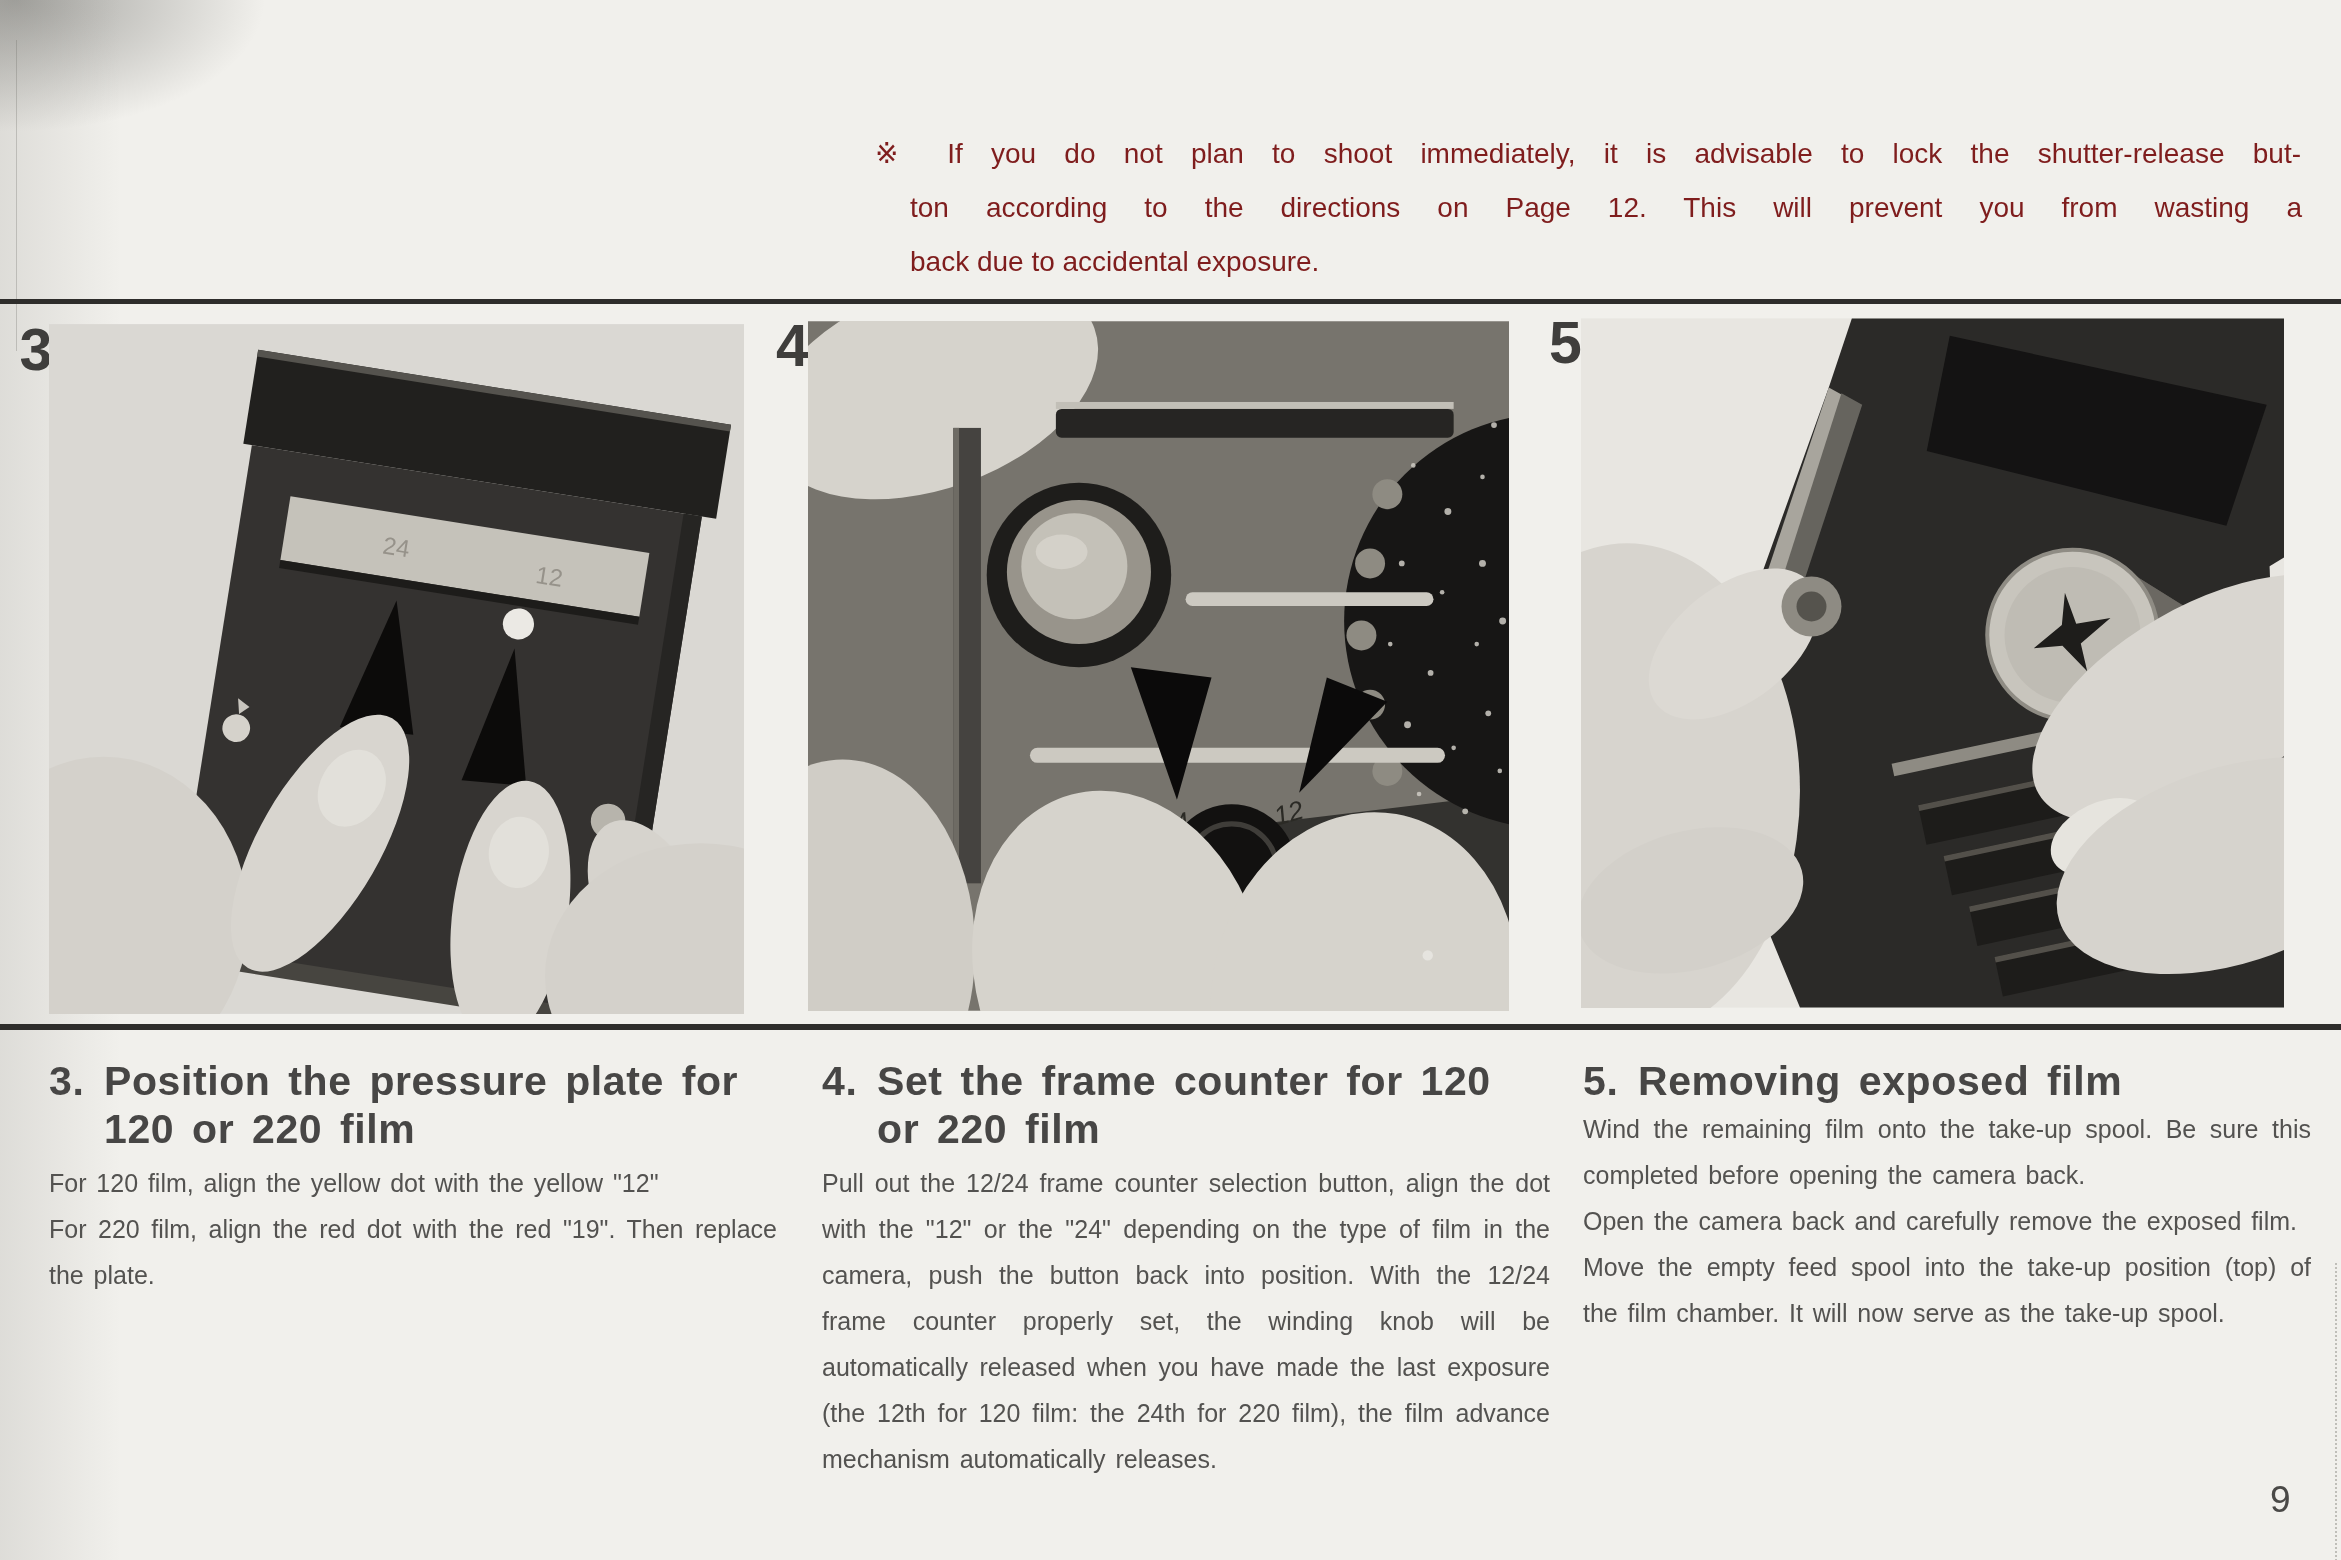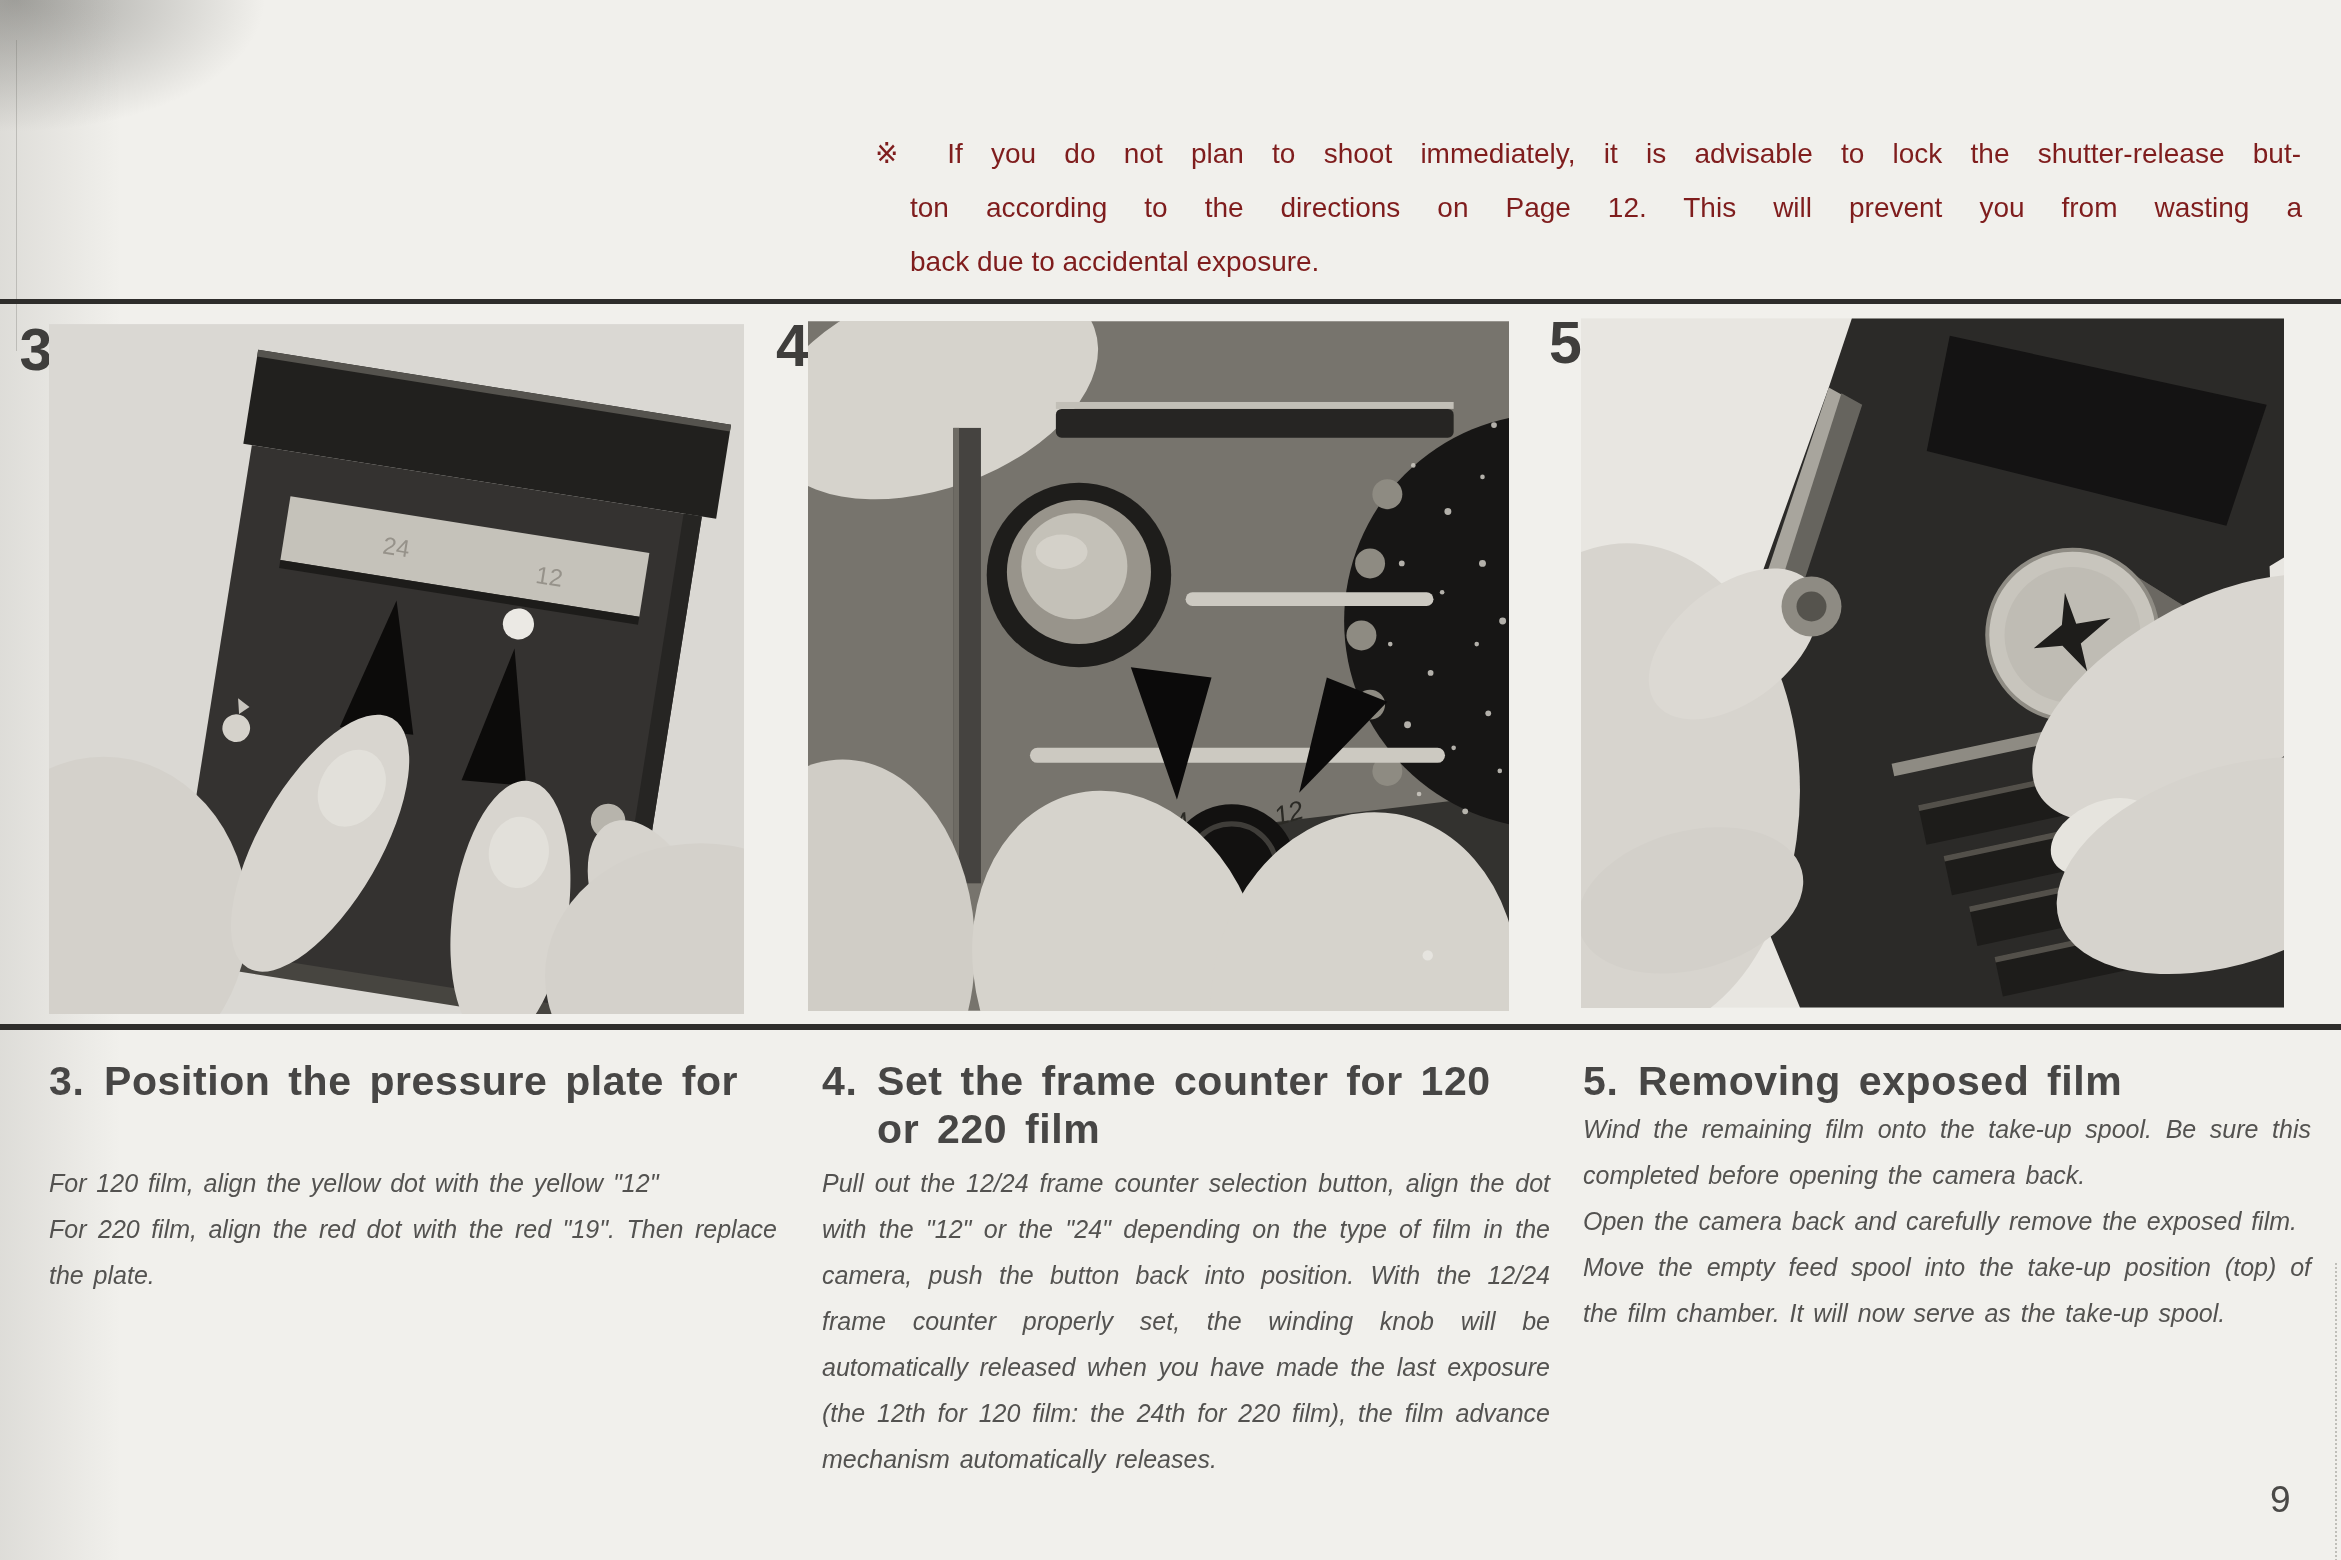--- a/index.html
+++ b/index.html
@@ -39,21 +39,21 @@
   .photo svg{display:block;}
 
   .heading{position:absolute;display:flex;width:738px;
     font-size:41px;line-height:48px;font-weight:600;color:#474645;word-spacing:5.8px;letter-spacing:0.6px;}
   .h-num{width:55px;flex:none;}
   #heading-3{left:49px;top:1057px;}
   #heading-4{left:822px;top:1057px;}
   #heading-5{left:1583px;top:1057px;}
 
   .col-body{position:absolute;width:728px;font-size:25px;line-height:46px;
-    color:#535250;text-align:justify;word-spacing:2.9px;font-style:italic;}
+    color:#535250;text-align:justify;word-spacing:2.9px;}
   .col-body p{margin:0;}
   #body-3{left:49px;top:1160px;}
   #body-4{left:822px;top:1160px;}
   #body-5{left:1583px;top:1106px;}
 
   .page-num{position:absolute;left:2270px;top:1479px;font-size:37px;color:#4a4947;}
 </style>
 </head>
 <body>
 
@@ -238,20 +238,21 @@
           <ellipse cx="1125" cy="950" rx="310" ry="170" fill="#d6d3cd"></ellipse>
         </g>
   </g>
 </svg>
 </div>
 
 <div class="heading" id="heading-3">
   <span class="h-num">3.</span>
   <div class="h-lines">
     <div>Position the pressure plate for</div>
+    <div>120 or 220 film</div>
   </div>
 </div>
 <div class="col-body" id="body-3">
   <p>For 120 film, align the yellow dot with the yellow "12"</p>
   <p>For 220 film, align the red dot with the red "19". Then replace the plate.</p>
 </div>
 
 <div class="heading" id="heading-4">
   <span class="h-num">4.</span>
   <div class="h-lines">

